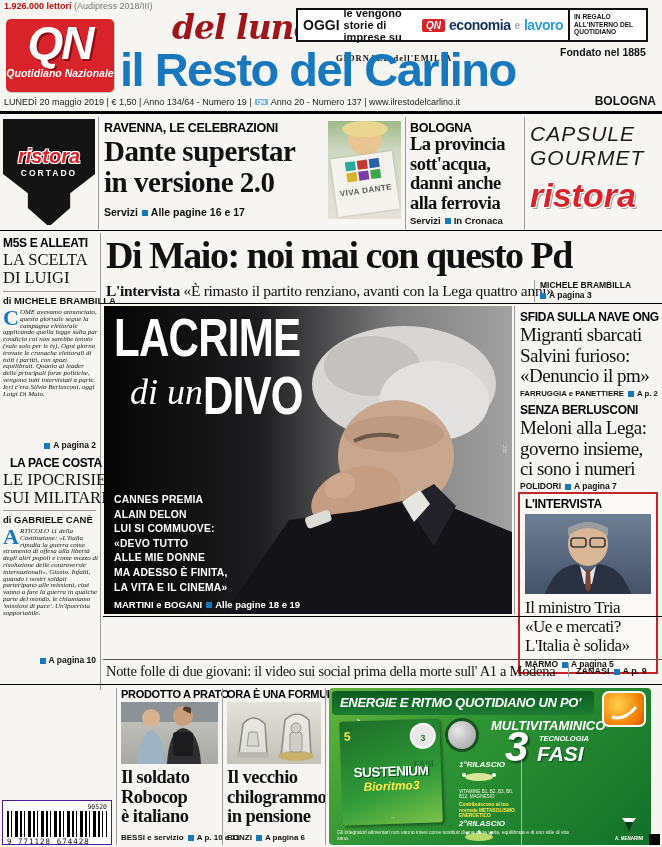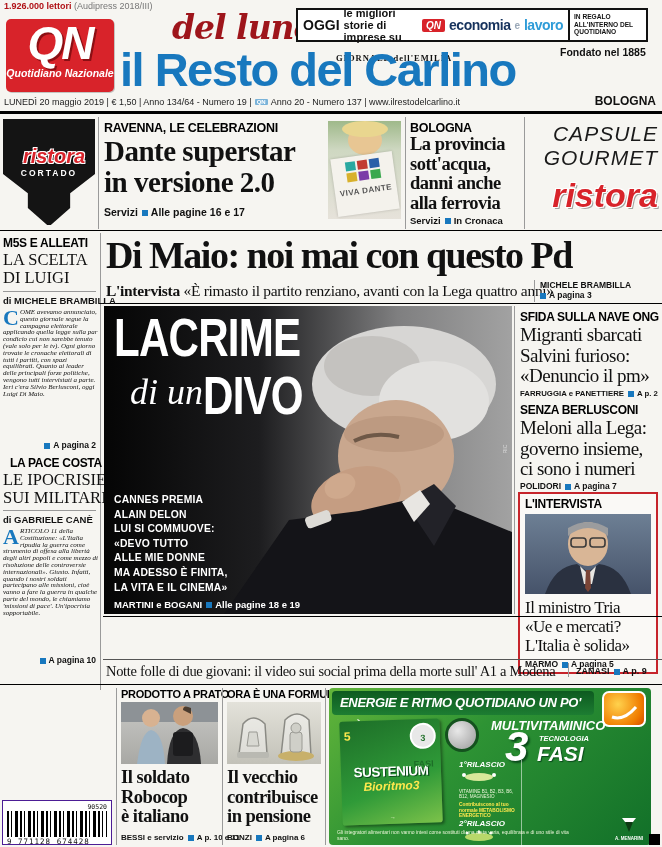--- a/index.html
+++ b/index.html
@@ -19,21 +19,21 @@
   .photo-ph { overflow:hidden; }
   
   .qn-logo { background:#d8232a; border-radius:5px; color:#fff; text-align:center; box-shadow:1px 1px 0 #00000033; }
   .qn-big { font-style:italic; font-weight:700; font-size:46px; line-height:48px; letter-spacing:-2px; text-shadow:2px 2px 0 #8c0f14; }
   .qn-sub { font-style:italic; font-weight:700; font-size:10.5px; }
   .script-red { font-family:"DejaVu Serif", serif; font-style:italic; font-weight:700; font-size:33px; color:#9e151b; letter-spacing:-1px; }
   .masthead { font-weight:700; font-size:47px; letter-spacing:-1.5px; color:#1878be; }
   .promo { border:2px solid #111; background:#fff; display:flex; align-items:center; }
   .capsule-shape { background:#141414; clip-path:polygon(0% 0%,100% 0%,100% 52%,73% 70%,73% 84%,52% 100%,48% 100%,27% 84%,27% 70%,0% 52%); }
   .ristora { font-style:italic; font-weight:700; color:#d8232a;
-    text-shadow:-1px -1px 0 #fff,1px -1px 0 #fff,-1px 1px 0 #fff,1px 1px 0 #fff,2px 2px 0 #00000055;padding-left:10px; }
+    text-shadow:-1px -1px 0 #fff,1px -1px 0 #fff,-1px 1px 0 #fff,1px 1px 0 #fff,2px 2px 0 #00000055; }
   .feature-title { font-weight:700; color:#fff; letter-spacing:-1px; transform:scaleX(0.78); transform-origin:left; }
   .cond { transform:scaleX(0.9); transform-origin:left; }
   .barcode-bars { height:26px;
     background:repeating-linear-gradient(90deg,#000 0 2px,#fff 2px 4px,#000 4px 5px,#fff 5px 8px,#000 8px 11px,#fff 11px 13px); }
   .greenad { background:linear-gradient(135deg,#63b53a 0%,#2e9334 40%,#127029 100%); border-radius:4px; }
   .greenad-bar { background:linear-gradient(180deg,#0d5a20,#1d7d32); border-radius:4px; color:#fff; font-style:italic; font-weight:700; }
   .phase-h { color:#fff; font-style:italic; font-weight:700; font-size:8px; }
   .tiny { font-size:4.6px; line-height:5.2px; color:#eaf5d8; }
   .tinyb { font-size:4.8px; line-height:5.4px; color:#ffe84d; font-weight:700; }
 </style>
@@ -50,21 +50,21 @@
   <div class="abs qn-logo" style="left:6px;top:19px;width:108px;height:73px;">
     <div class="qn-big">QN</div>
     <div class="qn-sub">Quotidiano Nazionale</div>
   </div>
 
   <div class="abs script-red" style="left:172px;top:8px;">del lunedì</div>
 
   <div class="abs promo" style="left:296px;top:8px;width:352px;height:34px;">
     <div style="padding:0 5px;display:flex;align-items:center;gap:4px;flex:1;">
       <span style="font-weight:700;font-size:14px;">OGGI</span>
-      <span style="font-weight:700;font-size:11px;">le migliori storie di imprese su</span>
+      <span style="font-weight:700;font-size:11px;">le vengono storie di imprese su</span>
       <span style="background:#d8232a;color:#fff;font-weight:700;font-style:italic;font-size:10px;border-radius:2px;padding:1px 4px;">QN</span>
       <span style="font-weight:700;font-size:14px;color:#16325c;letter-spacing:-0.5px;">economia</span>
         <span style="font-weight:700;font-size:10px;color:#9aa8b8;">e</span>
         <span style="font-weight:700;font-size:14px;color:#2f9cd8;letter-spacing:-0.5px;">lavoro</span>
     </div>
     <div style="border-left:2px solid #111;width:78px;height:100%;padding:3px 4px;font-size:6.6px;font-weight:700;line-height:7.5px;">IN REGALO ALL'INTERNO DEL QUOTIDIANO</div>
   </div>
 
   <div class="abs serif" style="left:336px;top:53px;font-size:8.5px;font-weight:700;letter-spacing:1px;">GIORNALE dell'EMILIA</div>
   <div class="abs" style="left:560px;top:46px;font-size:10.5px;font-weight:700;">Fondato nel 1885</div>
@@ -112,21 +112,21 @@
   <div class="abs kicker" style="left:410px;top:121px;font-size:12.5px;">BOLOGNA</div>
   <div class="abs serif pre" style="left:410px;top:135px;font-size:18.5px;line-height:19.5px;font-weight:700;letter-spacing:-0.5px;">La provincia
 sott'acqua,
 danni anche
 alla ferrovia</div>
   <div class="abs" style="left:410px;top:215px;font-size:9.5px;font-weight:700;">
     <span>Servizi</span><span class="bluesq"></span><span>In Cronaca</span>
   </div>
   <div class="abs vline" style="left:524px;top:117px;height:112px;"></div>
 
-  <div class="abs" style="left:530px;top:122px;width:128px;text-align:right;">
+  <div class="abs" style="left:530px;top:122px;width:128px;text-align:left;">
     <div style="font-style:italic;font-size:21px;letter-spacing:1px;color:#1a1a1a;">CAPSULE</div>
     <div style="font-style:italic;font-size:21px;letter-spacing:1px;color:#1a1a1a;">GOURMET</div>
     <div class="ristora" style="font-size:34px;margin-top:6px;">ristora</div>
   </div>
 
   <div class="abs hline" style="left:0;top:230px;width:662px;"></div>
 
   <div class="abs vline" style="left:100px;top:233px;height:457px;"></div>
   <div class="abs serif" style="left:106px;top:233px;width:556px;font-size:38px;font-weight:700;letter-spacing:-1.5px;">Di Maio: noi mai con questo Pd</div>
   <div class="abs serif" style="left:106px;top:282px;font-size:15.5px;letter-spacing:-0.3px;white-space:nowrap;">
@@ -278,21 +278,21 @@
       <path d="M12 52 L40 52 L38 22 Q26 10 16 22 Z" fill="#ffffff66" stroke="#8a8a84" stroke-width="1.5"></path>
       <rect x="10" y="50" width="32" height="6" rx="2" fill="#b9b9b2"></rect>
       <path d="M20 44 L32 44 L30 30 L22 30 Z" fill="#d8d8d2" stroke="#9a9a94"></path>
       <path d="M54 54 L84 54 L82 18 Q70 6 58 18 Z" fill="#ffffff66" stroke="#8a8a84" stroke-width="1.5"></path>
       <ellipse cx="69" cy="54" rx="18" ry="5" fill="#c8b06a"></ellipse>
       <rect x="63" y="30" width="12" height="20" rx="3" fill="#cfcfc8" stroke="#9a9a94"></rect>
       <circle cx="69" cy="26" r="5" fill="#cfcfc8" stroke="#9a9a94"></circle>
     </svg>
   </div>
   <div class="abs serif pre" style="left:227px;top:768px;font-size:18.5px;line-height:19.5px;font-weight:700;letter-spacing:-0.5px;">Il vecchio
-contribuisce
+chilogrammo
 in pensione</div>
   <div class="abs" style="left:227px;top:833px;font-size:8px;font-weight:700;">
     <span>BONZI</span><span class="bluesq"></span><span>A pagina 6</span>
   </div>
 
   <div class="abs vline" style="left:325px;top:688px;height:157px;"></div>
 
   <div class="abs greenad" style="left:329px;top:688px;width:322px;height:157px;">
     <div class="greenad-bar abs" style="left:3px;top:3px;width:262px;height:24px;font-size:13px;line-height:24px;padding-left:8px;letter-spacing:-0.3px;">ENERGIE E RITMO QUOTIDIANO UN PO' GIÙ?</div>
     <div class="abs" style="right:5px;top:3px;width:44px;height:36px;border-radius:7px;background:radial-gradient(circle at 35% 35%,#ffd24d,#f07c00 70%,#d84a00);border:2px solid #fff;">

